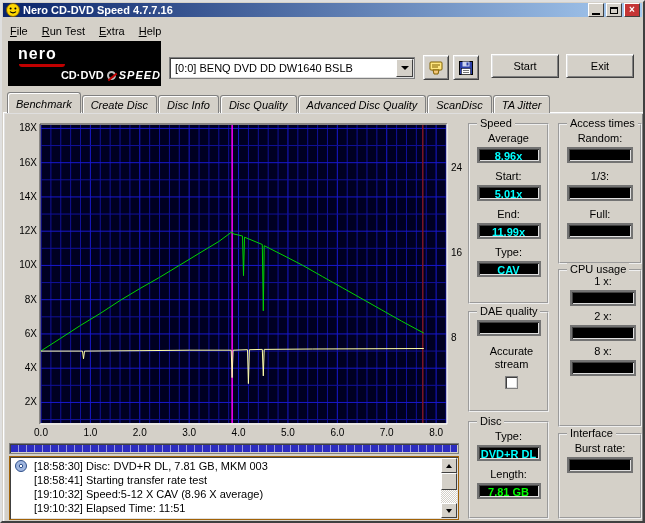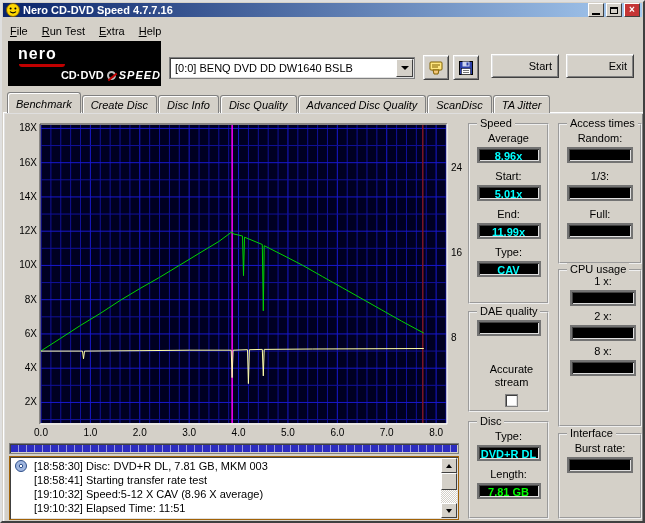--- a/index.html
+++ b/index.html
@@ -43,21 +43,21 @@
     border:1px solid;border-color:#fff #404040 #404040 #fff;
     display:flex;align-items:center;justify-content:center;}
   .arrow-down{width:0;height:0;border-left:4px solid transparent;border-right:4px solid transparent;border-top:4px solid #000;}
   .tool-btn{position:absolute;top:53px;width:26px;height:25px;background:#d4d0c8;padding:0;
     border:1px solid;border-color:#fff #404040 #404040 #fff;
     box-shadow:inset 1px 1px 0 #dfdfdf, inset -1px -1px 0 #808080;
     display:flex;align-items:center;justify-content:center;}
   .btn{position:absolute;top:52px;width:68px;height:24px;background:#d4d0c8;
     border:1px solid;border-color:#fff #404040 #404040 #fff;
     box-shadow:inset 1px 1px 0 #dfdfdf, inset -1px -1px 0 #808080;
-    font-family:"Liberation Sans",sans-serif;font-size:11px;text-align:right;}
+    font-family:"Liberation Sans",sans-serif;font-size:11px;text-align:center;}
   
   .tabs{position:absolute;left:5px;top:90px;height:21px;display:flex;align-items:flex-end;z-index:4;}
   .tab{height:18px;padding:3px 8px 0;background:#d4d0c8;white-space:nowrap;
     border:1px solid #808080;border-bottom:none;border-radius:3px 3px 0 0;
     box-shadow:inset 1px 1px 0 #fff;margin-right:1px;font-style:italic;}
   .tab.active{height:21px;padding-top:5px;position:relative;z-index:5;font-weight:normal;}
   .page{position:absolute;left:1px;top:110px;width:641px;height:411px;background:#d4d0c8;
     border:1px solid;border-color:#fff #404040 #404040 #fff;
     box-shadow:inset 1px 1px 0 #dfdfdf, inset -1px -1px 0 #808080;}
   
@@ -311,21 +311,21 @@
       <span class="row-label">Full:</span>
       <div class="field wide"></div>
     </div>
   </div>
 
   <div class="group" style="left:466px;top:309px;width:81px;height:101px;">
     <span class="group-title">DAE quality</span>
     <div class="row">
       <div class="field"></div>
     </div>
-    <div class="row tight" style="margin-top:20px;">
+    <div class="row tight" style="margin-top:2px;">
       <span class="dae-label">Accurate stream</span>
       <span class="checkbox"></span>
     </div>
   </div>
 
   <div class="group" style="left:556px;top:267px;width:84px;height:158px;">
     <span class="group-title">CPU usage</span>
     <div class="row tight">
       <span class="row-label">1 x:</span>
       <div class="field wide"></div>

